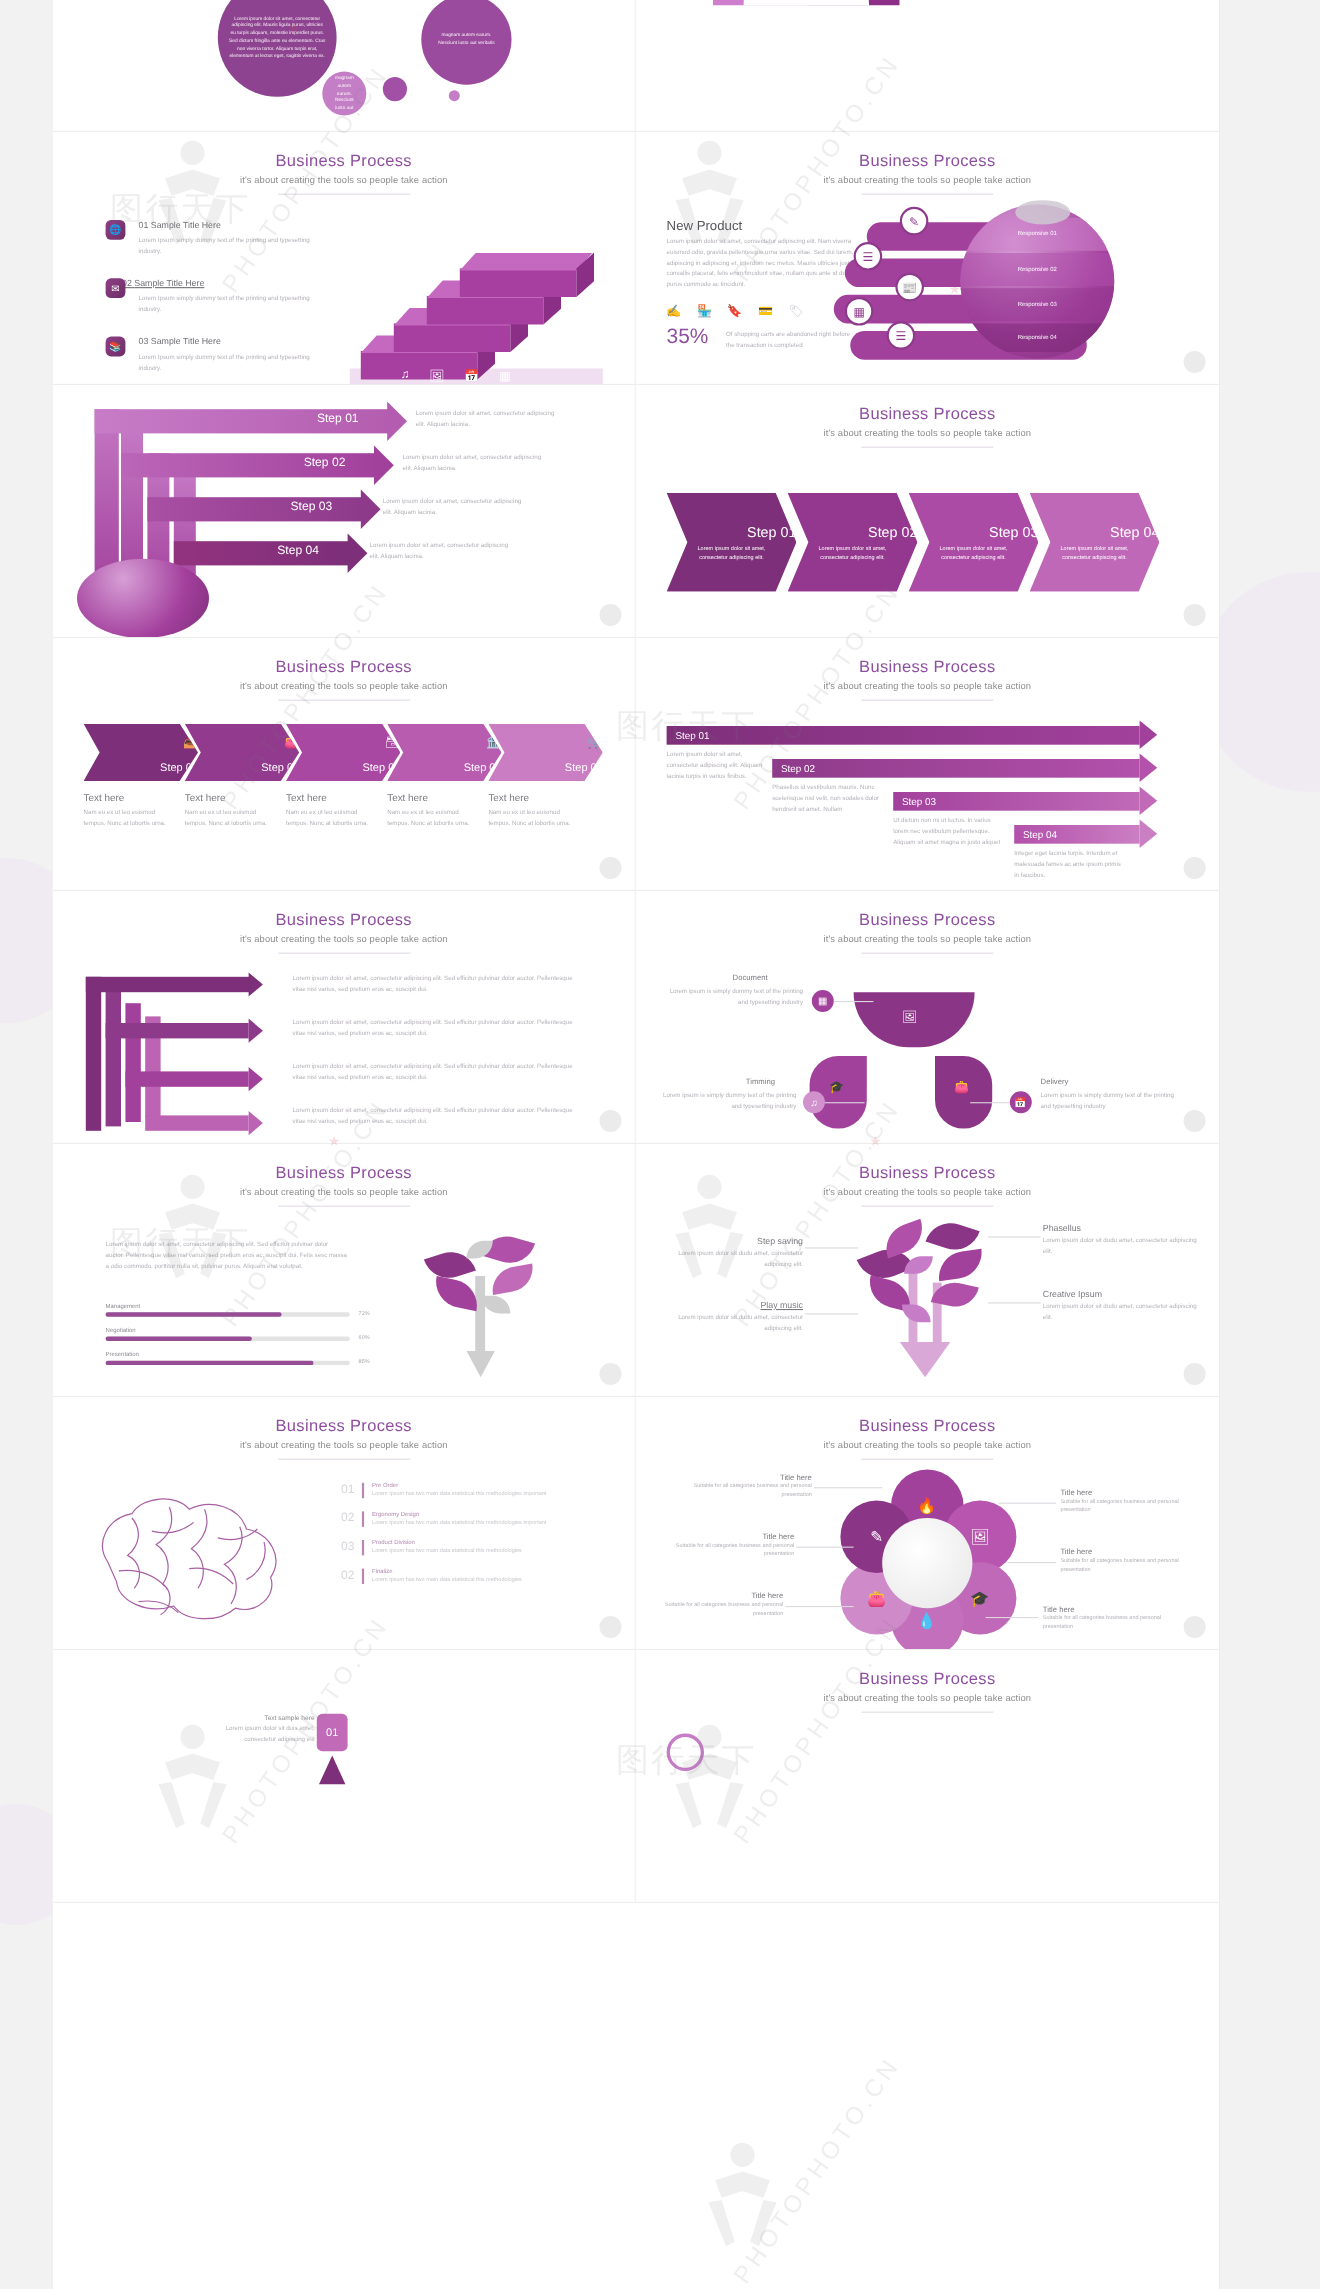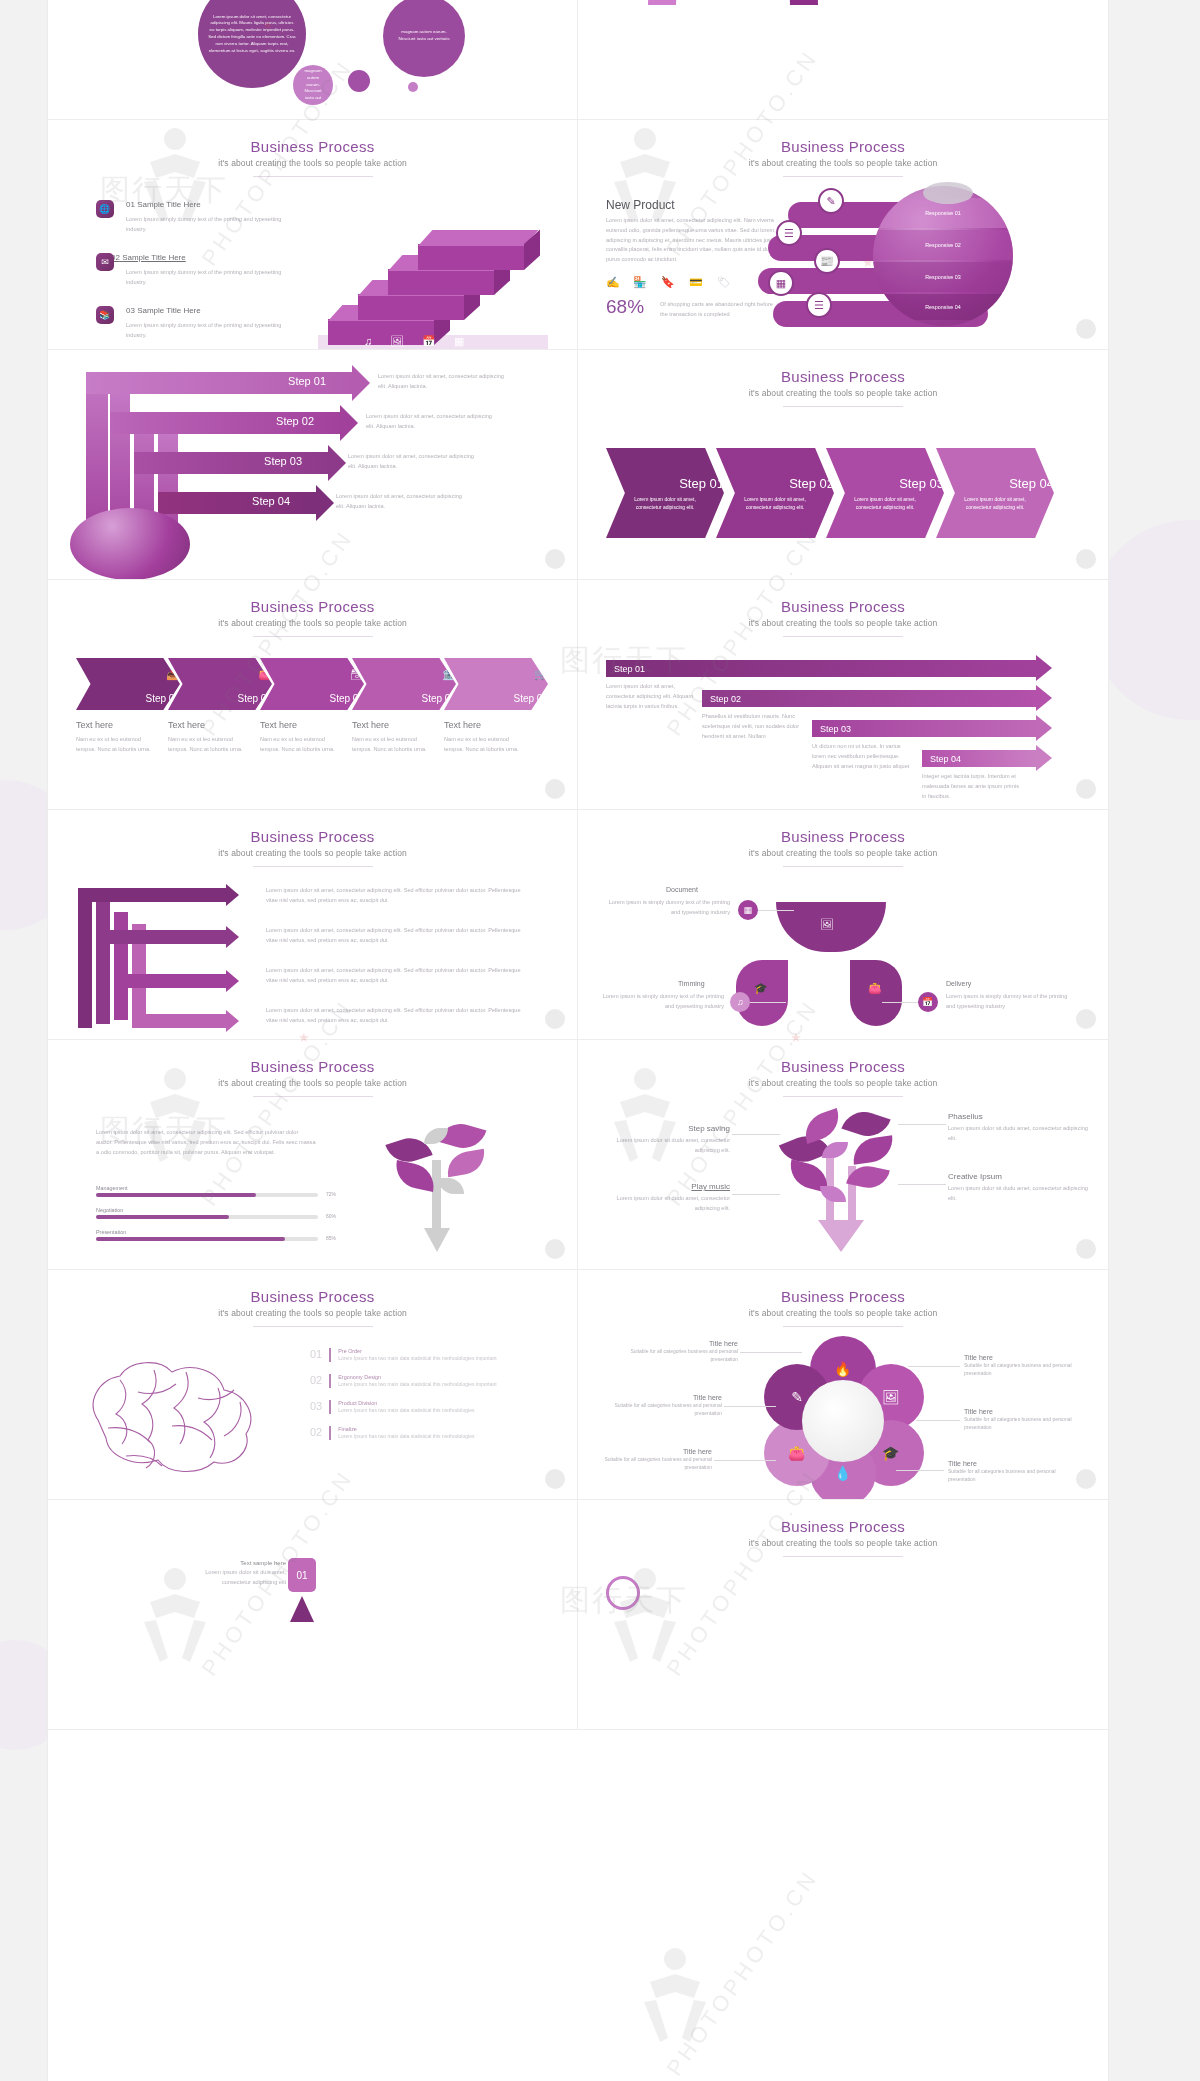--- a/index.html
+++ b/index.html
@@ -212,21 +212,21 @@
         <div class="hdr" style="position:absolute;left:28px;top:78px;font-size:12px;color:#55555c;">New Product</div>
         <div class="lorem" style="position:absolute;left:28px;top:96px;width:190px;">Lorem ipsum dolor sit amet, consectetur adipiscing elit. Nam viverra euismod odio, gravida pellentesque urna varius vitae. Sed dui lorem, adipiscing in adipiscing et, interdum nec metus. Mauris ultricies justo eu convallis placerat, felis enim tincidunt vitae, nullam quis ante id dui. Ut ectus purus commodo ac tincidunt.</div>
 
         <div style="position:absolute;left:28px;top:156px;display:flex;gap:14px;color:#cfc9d2;font-size:11px;">
           <span>✍</span>
           <span>🏪</span>
           <span>🔖</span>
           <span>💳</span>
           <span>🏷</span>
         </div>
-        <div style="position:absolute;left:28px;top:176px;color:#8e4f9e;font-size:19px;">68%</div>
+        <div style="position:absolute;left:28px;top:176px;color:#8e4f9e;font-size:19px;">35%</div>
         <div class="lorem" style="position:absolute;left:82px;top:180px;width:120px;">Of shopping carts are abandoned right before the transaction is completed</div>
 
         <div class="pill" style="left:210px;top:82px;width:200px;"></div>
         <div class="pill" style="left:190px;top:115px;width:220px;"></div>
         <div class="pill" style="left:180px;top:148px;width:230px;"></div>
         <div class="pill" style="left:195px;top:181px;width:215px;"></div>
 
         <div class="sphere" style="left:295px;top:66px;width:140px;height:140px;">
           <div class="band" style="top:12px;height:30px;background:rgba(205,128,203,.55);">Responsive 01</div>
           <div class="band" style="top:44px;height:30px;background:rgba(176,80,172,.5);">Responsive 02</div>

